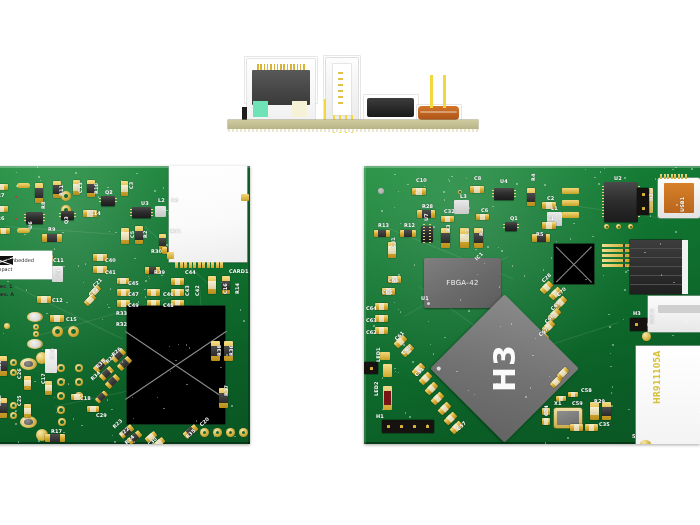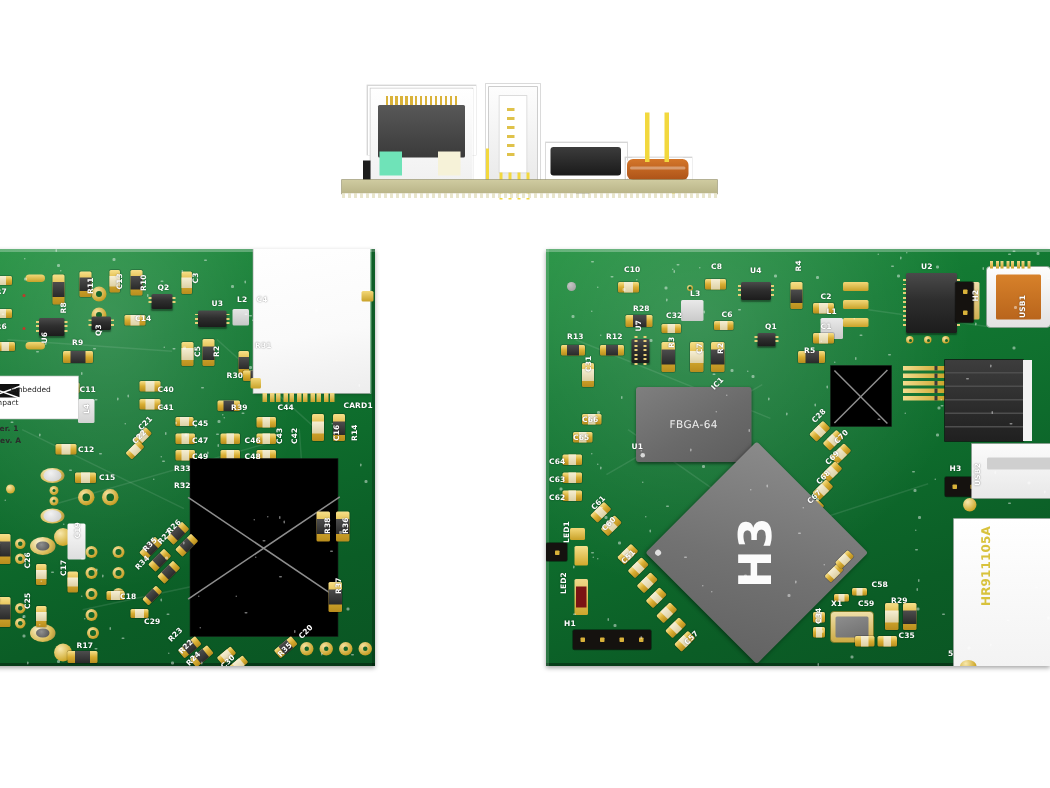--- a/index.html
+++ b/index.html
@@ -759,21 +759,21 @@
       <s></s>
         <s></s>
     </div>
 
     <div class="blackpad" style="left:190px;top:78px;width:40px;height:40px;">
       <div class="x1" style="transform:rotate(45deg);"></div>
       <div class="x2" style="transform:rotate(-45deg);"></div>
     </div>
 
     <div class="bga" style="left:60px;top:92px;width:77px;height:50px;">
-      <span class="mark">FBGA-64</span>
+      <span class="mark">FBGA-42</span>
       <i class="dot"></i>
     </div>
 
     <div class="cap" style="left:24px;top:110px;width:13px;height:7px;">
         <i class="body"></i>
       </div>
     <div class="cap" style="left:18px;top:122px;width:13px;height:7px;">
         <i class="body"></i>
       </div>
     <div class="cap" style="left:11px;top:137px;width:13px;height:7px;">

